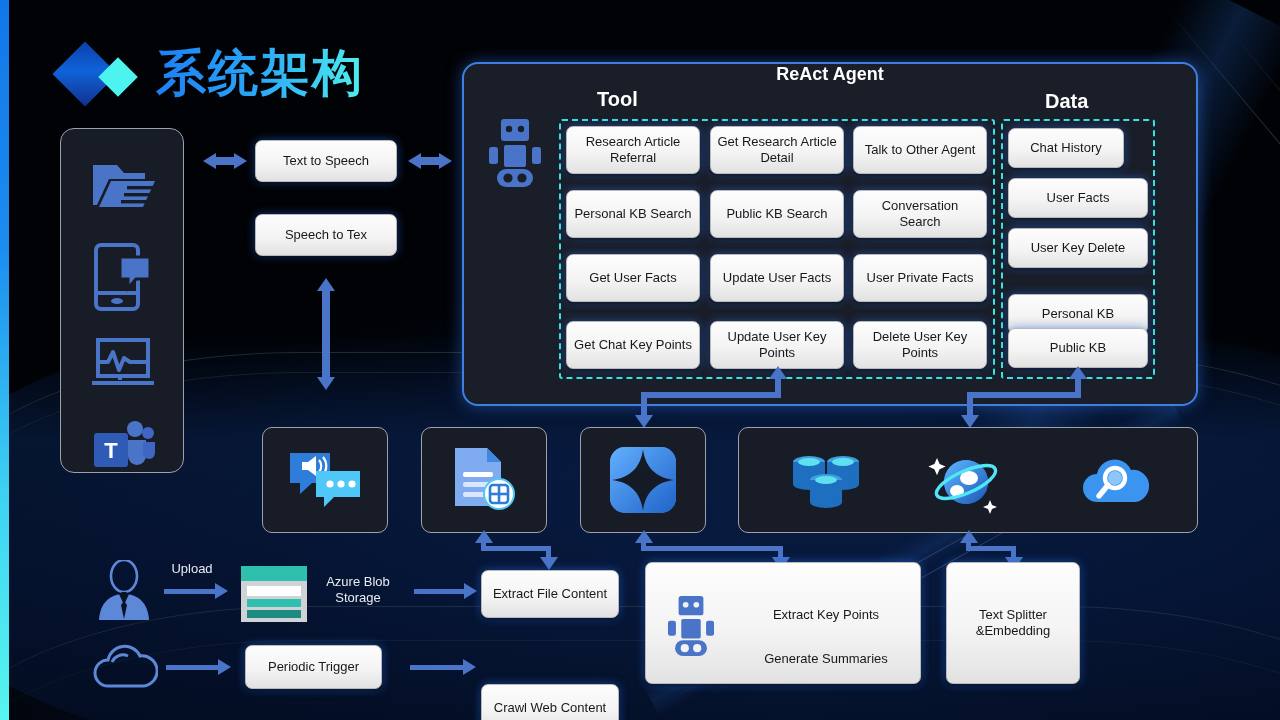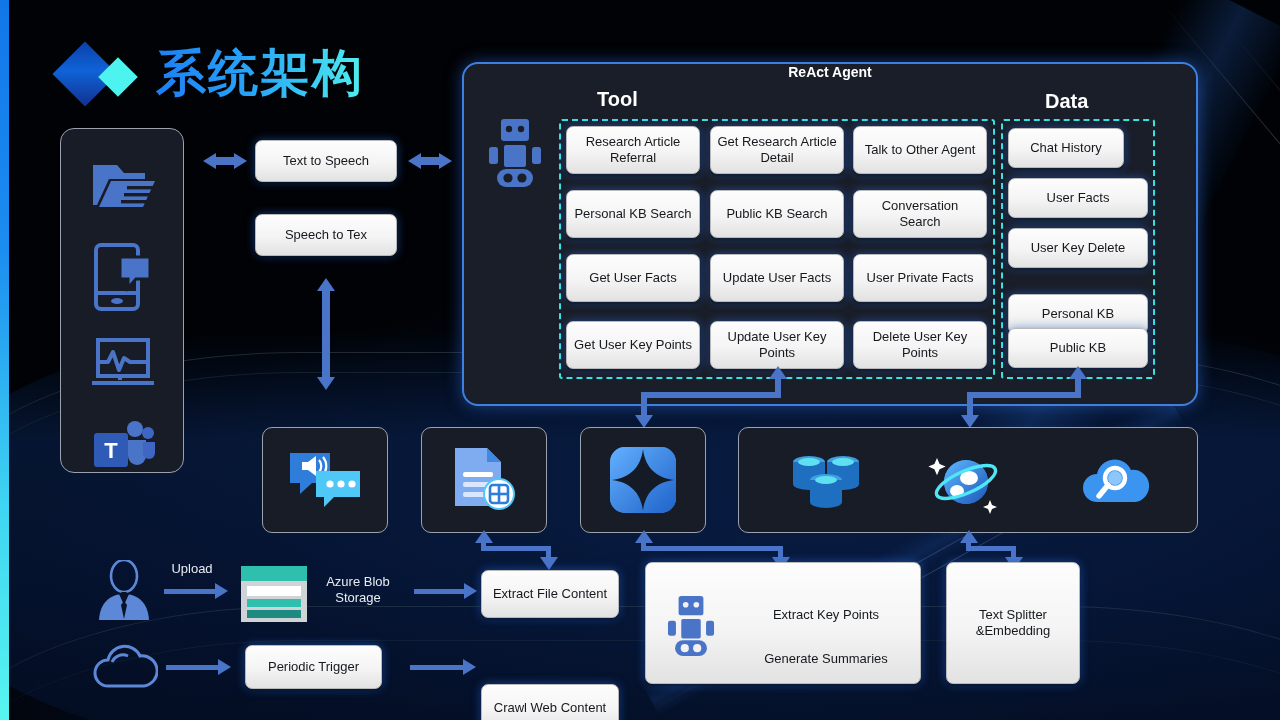--- a/index.html
+++ b/index.html
@@ -68,21 +68,21 @@
     box-shadow: 0 2px 3px rgba(0,0,0,.45), 0 0 10px rgba(40,110,230,.55);
     padding: 2px 6px;
   }
 
   
   #agent-panel {
     position: absolute; left: 462px; top: 62px; width: 736px; height: 344px;
     background: #1a1e29; border: 2px solid #3f7fe0; border-radius: 16px;
     box-shadow: 0 0 16px rgba(45,110,220,.55);
   }
-  .agent-title { position: absolute; left: 462px; top: 64px; width: 736px; text-align: center; color: #fff; font-size: 14px; font-weight: 700; }
+  .agent-title { position: absolute; left: 462px; top: 64px; width: 736px; text-align: center; color: #fff; font-size: 18px; font-weight: 700; }
   .col-label { position: absolute; color: #fff; font-size: 20px; font-weight: 600; margin-left: 33px; }
   .dashed-box { position: absolute; border: 2px dashed #36e4e4; border-radius: 3px; }
 
   
   #sidebar { position: absolute; left: 60px; top: 128px; width: 124px; height: 345px; background: #181c26; border: 1px solid #9aa3ad; border-radius: 14px; }
   .side-ic { position: absolute; left: 0; width: 124px; display: flex; align-items: center; justify-content: center; }
 
   
   .arrow-line { position: absolute; background: #4a74c8; }
   .arrow-head { position: absolute; width: 0; height: 0; }
@@ -209,21 +209,21 @@
   <div class="wbtn" style="left:853px; top:126px; width:134px; height:48px;">Talk to Other Agent</div>
 
   <div class="wbtn" style="left:566px; top:190px; width:134px; height:48px;">Personal KB Search</div>
   <div class="wbtn" style="left:710px; top:190px; width:134px; height:48px;">Public KB Search</div>
   <div class="wbtn" style="left:853px; top:190px; width:134px; height:48px;">Conversation Search</div>
 
   <div class="wbtn" style="left:566px; top:254px; width:134px; height:48px;">Get User Facts</div>
   <div class="wbtn" style="left:710px; top:254px; width:134px; height:48px;">Update User Facts</div>
   <div class="wbtn" style="left:853px; top:254px; width:134px; height:48px;">User Private Facts</div>
 
-  <div class="wbtn" style="left:566px; top:321px; width:134px; height:48px;">Get User Key Points</div>
+  <div class="wbtn" style="left:566px; top:321px; width:134px; height:48px;">Get Chat Key Points</div>
   <div class="wbtn" style="left:710px; top:321px; width:134px; height:48px;">Update User Key Points</div>
   <div class="wbtn" style="left:853px; top:321px; width:134px; height:48px;">Delete User Key Points</div>
 
   <div class="wbtn" style="left:1008px; top:128px; width:116px; height:40px;">Chat History</div>
   <div class="wbtn" style="left:1008px; top:178px; width:140px; height:40px;">User Facts</div>
   <div class="wbtn" style="left:1008px; top:228px; width:140px; height:40px;">User Key Delete</div>
   <div class="wbtn" style="left:1008px; top:278px; width:140px; height:40px;margin-top:16px;">Personal KB</div>
   <div class="wbtn" style="left:1008px; top:328px; width:140px; height:40px;">Public KB</div>
 
   <div>

